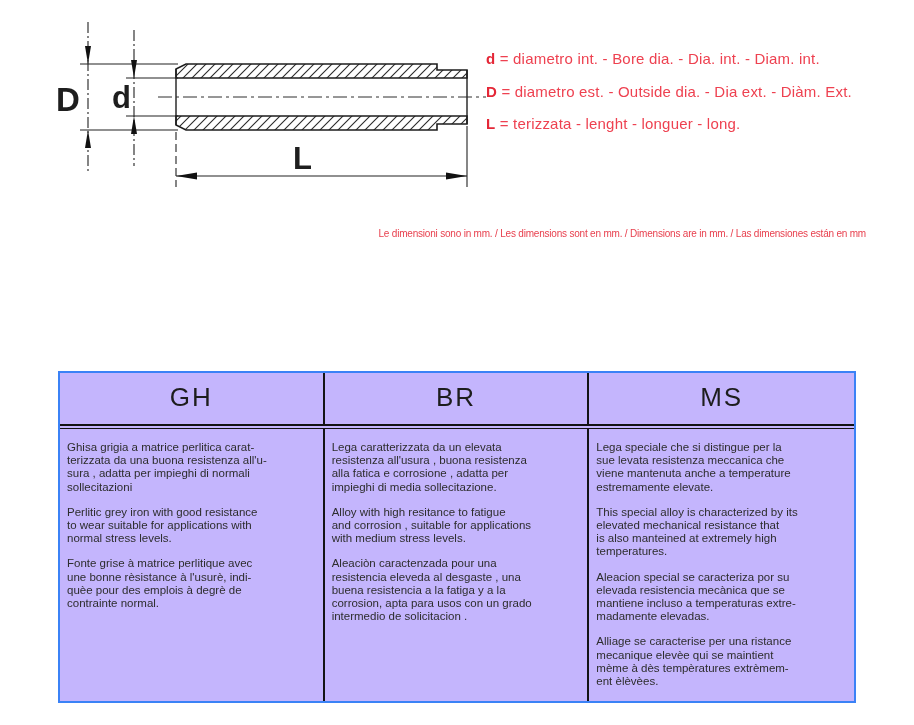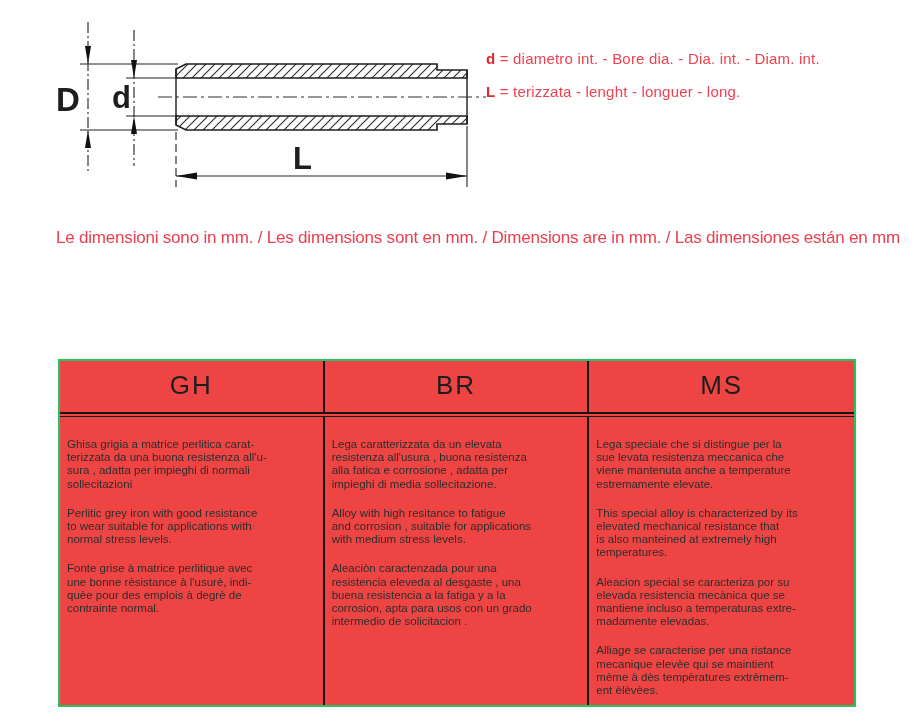--- a/index.html
+++ b/index.html
@@ -13,42 +13,42 @@
   
   .drawing-svg{position:absolute;left:0;top:0;}
   .dim-label{font-family:"Liberation Sans",sans-serif;font-weight:bold;fill:#1e1e1e;}
   
   .legend{position:absolute;left:486px;top:50px;}
   .legend-line{height:16.5px;margin-bottom:16px;font-size:15px;color:#ee4150;letter-spacing:.2px;white-space:nowrap;}
   .legend-line .sym{font-weight:bold;color:#e42737;}
   
   .note{
     position:absolute;left:56px;top:228px;width:810px;
-    font-size:17px;color:#e8404e;letter-spacing:-0.2px;white-space:nowrap;text-align:right;
+    font-size:10px;color:#e8404e;letter-spacing:-0.2px;white-space:nowrap;text-align:right;
   }
   
   .tbl{
-    position:absolute;left:58px;top:359px;width:794px;
-    border:2px solid #22c55e;background:#ef4444;
+    position:absolute;left:58px;top:371px;width:794px;
+    border:2px solid #3b82f6;background:#c4b5fd;
   }
   .tbl-header{display:grid;grid-template-columns:1fr 1fr 1fr;border-bottom:2px solid #141414;}
   .th{
     text-align:center;padding:9px 0 11px;
     font-size:26px;letter-spacing:2px;font-weight:500;color:#1d1d1d;
     border-right:2px solid #141414;
   }
   .th:last-child{border-right:none;}
   .tbl-body{display:grid;grid-template-columns:1fr 1fr 1fr;border-top:1px solid #141414;margin-top:2px;min-height:272px;}
   .td{
     padding:5px 6px 8px 7px;
     font-size:11.5px;line-height:13.2px;color:#2d2d2d;
     border-right:2px solid #141414;
   }
   .td:last-child{border-right:none;}
-  .td p{margin:16px 0 12px;white-space:pre-line;}
+  .td p{margin:7px 0 12px;white-space:pre-line;}
   .td p:last-child{margin-bottom:0;}
 </style>
 </head>
 <body>
 
 <div class="page">
 
   <svg class="drawing-svg" width="500" height="212" viewBox="0 0 500 212">
     <defs>
       <pattern id="hatch" width="9" height="9" patternUnits="userSpaceOnUse">
@@ -91,20 +91,24 @@
 
     <text class="dim-label" x="56" y="111" font-size="33">D</text>
     <text class="dim-label" x="112" y="108" font-size="31">d</text>
     <text class="dim-label" x="293" y="169" font-size="31">L</text>
   </svg>
 
   <div class="legend">
     <div class="legend-line">
       <span class="sym">d</span>
       <span class="def">= diametro int. - Bore dia. - Dia. int. - Diam. int.</span>
+    </div>
+    <div class="legend-line">
+      <span class="sym">D</span>
+      <span class="def">= diametro est. - Outside dia. - Dia ext. - Diàm. Ext.</span>
     </div>
     <div class="legend-line">
       <span class="sym">L</span>
       <span class="def">= terizzata - lenght - longuer - long.</span>
     </div>
   </div>
 
   <div class="note">Le dimensioni sono in mm. / Les dimensions sont en mm. / Dimensions are in mm. / Las dimensiones están en mm</div>
 
   <div class="tbl">

